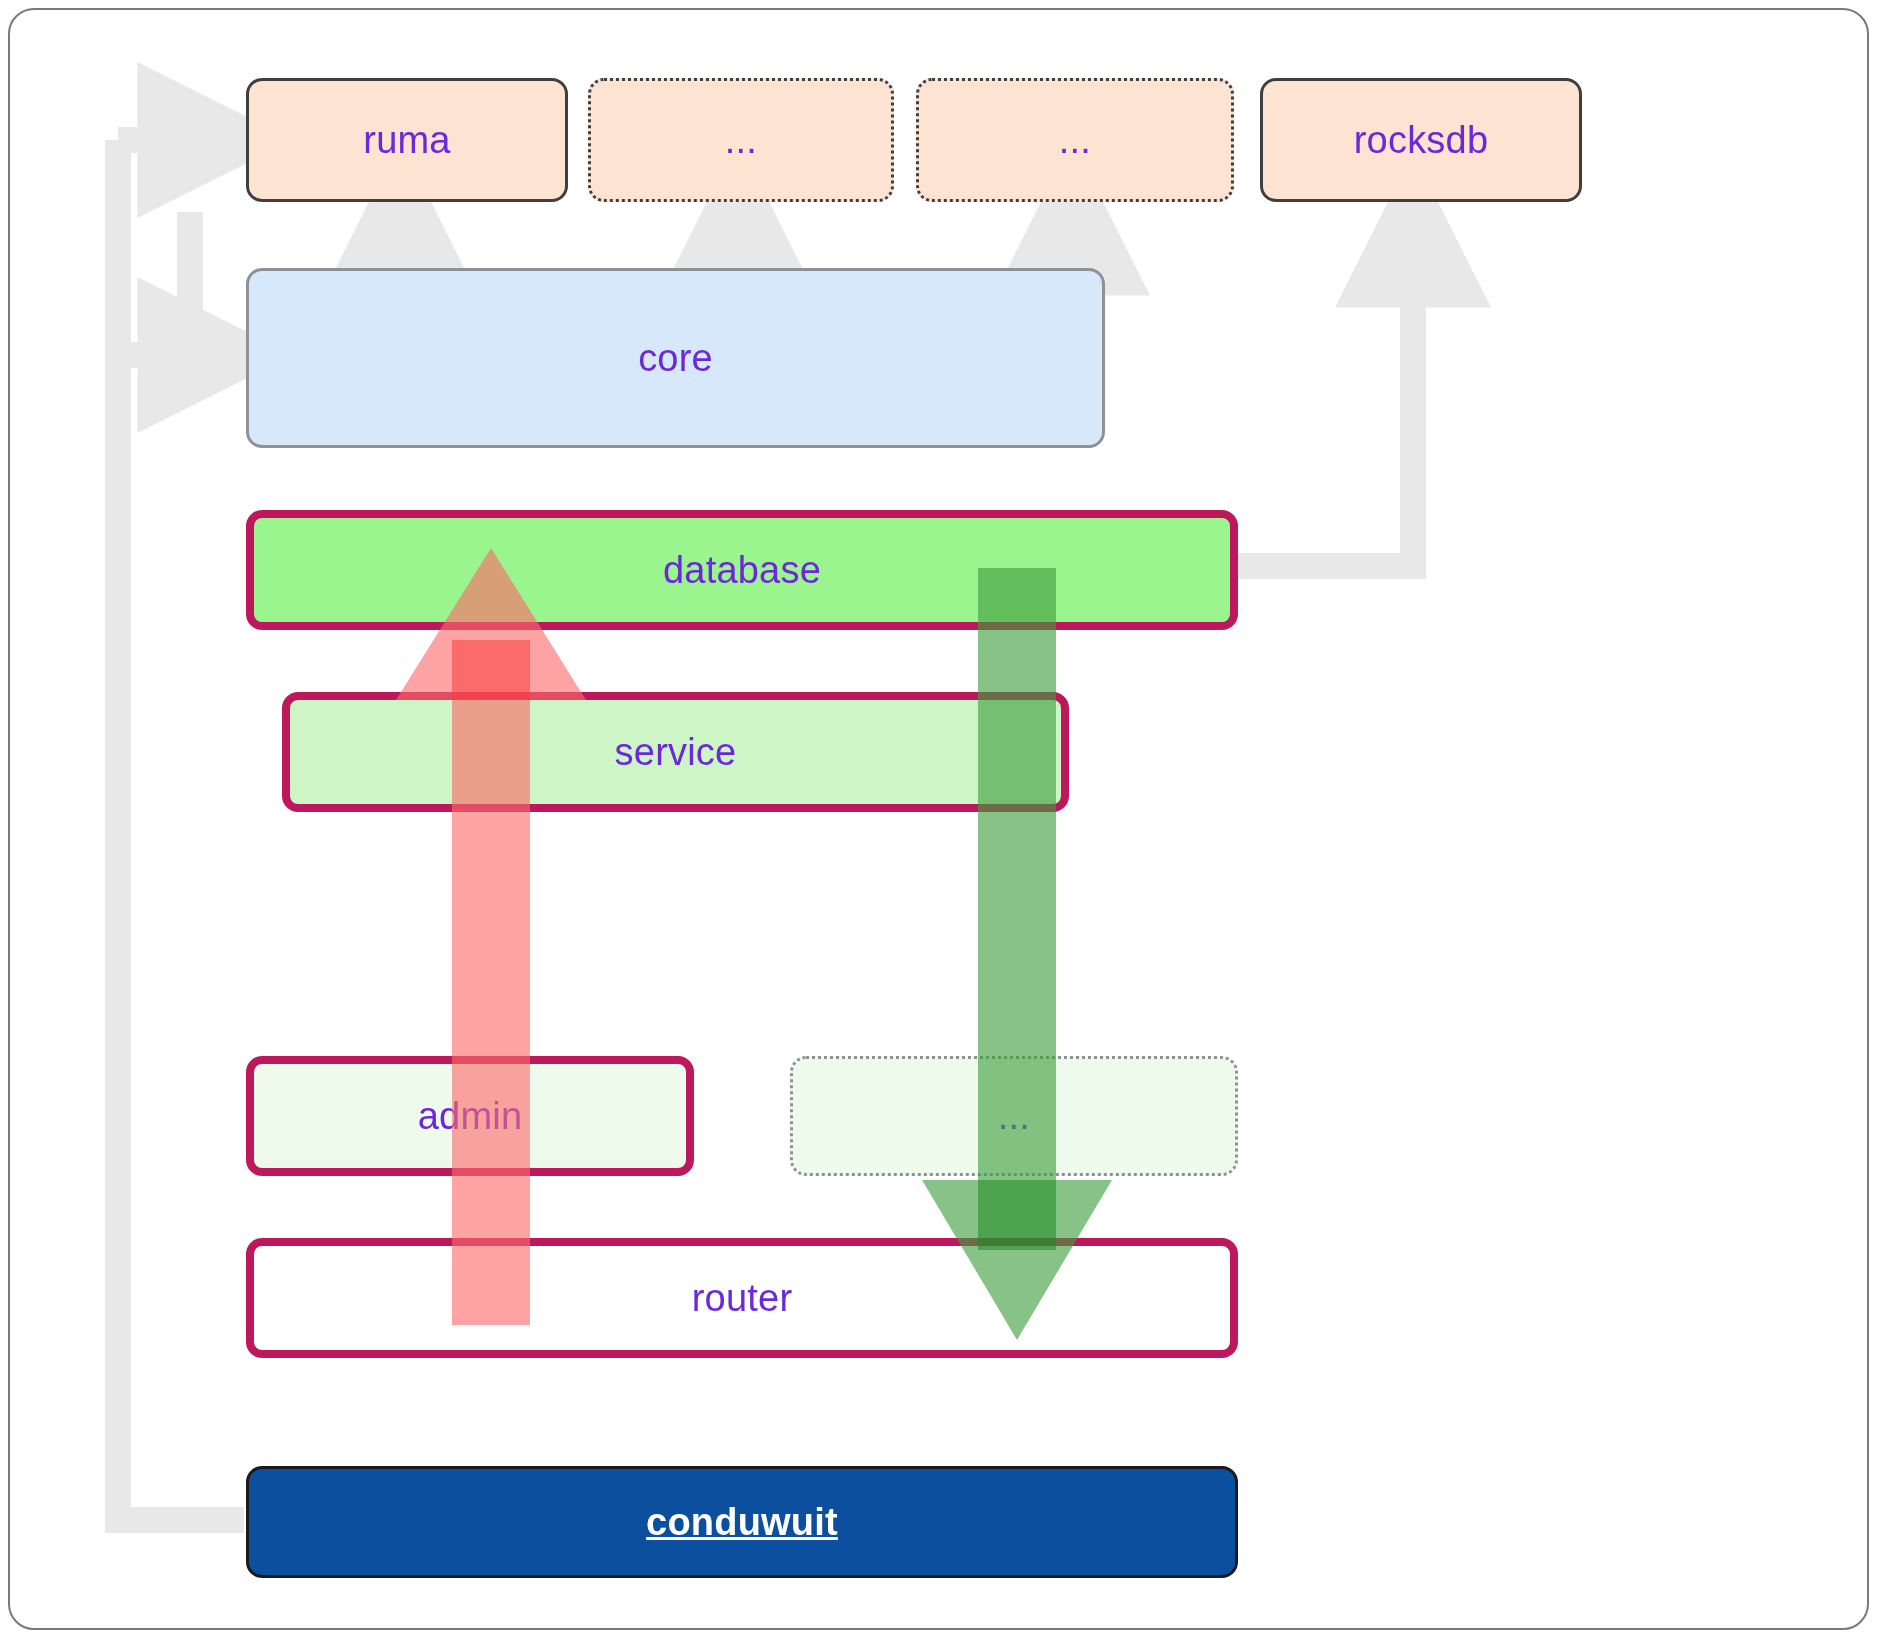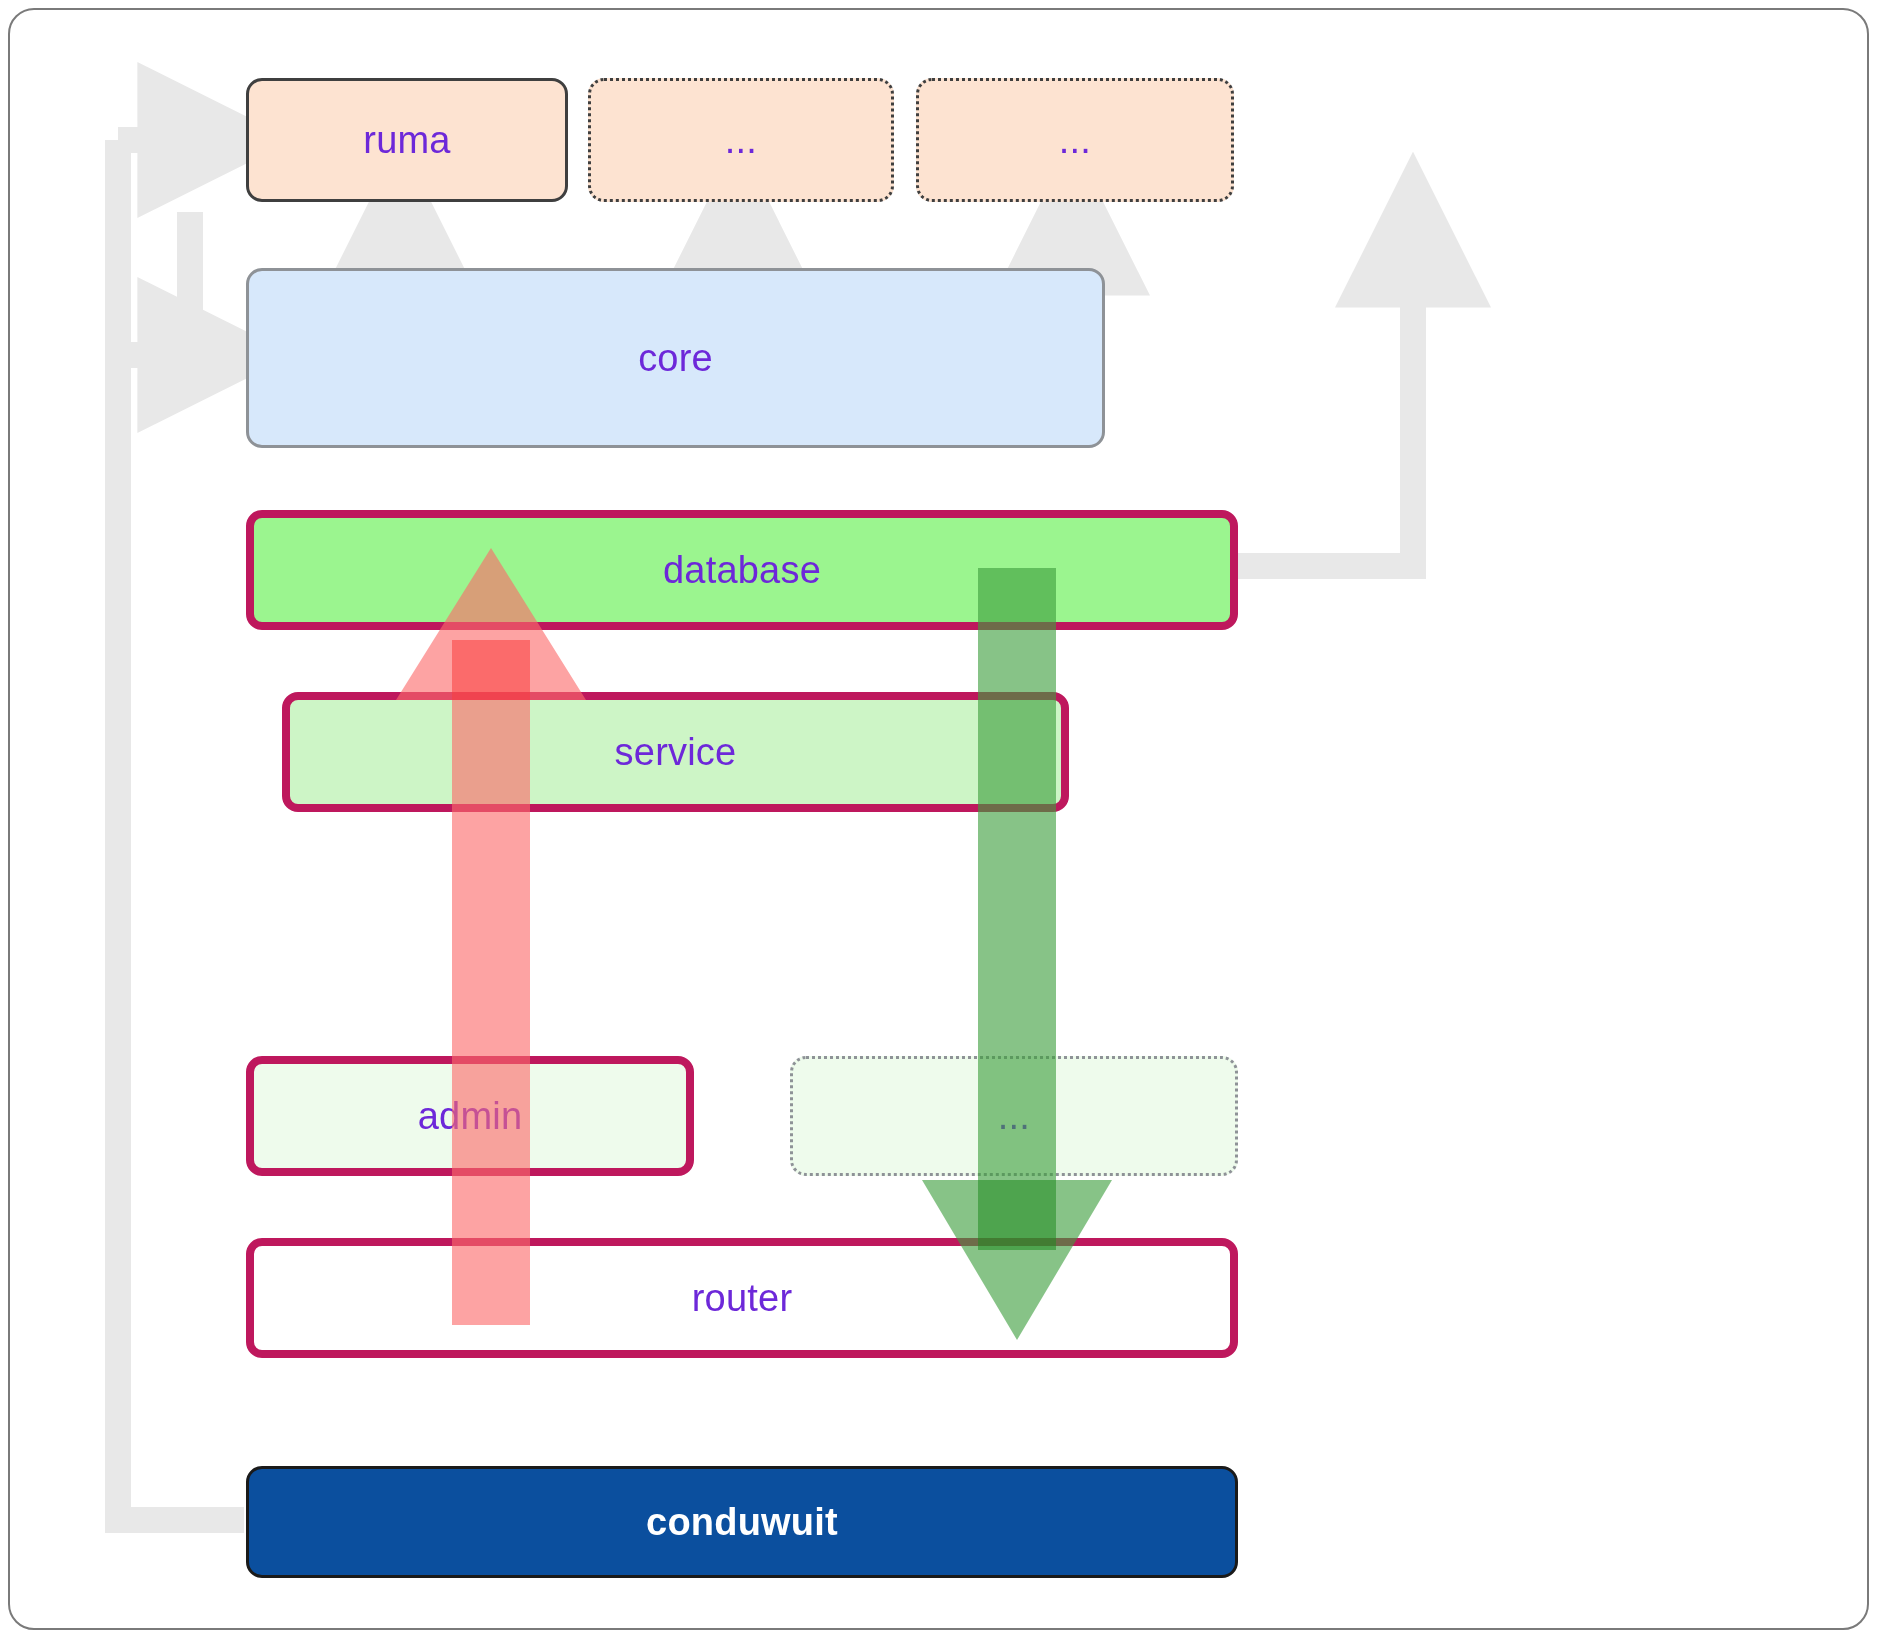--- a/index.html
+++ b/index.html
@@ -128,20 +128,23 @@
 
   <div class="node dep" style="left:246px; top:78px; width:322px; height:124px;">
     <span>ruma</span>
   </div>
   <div class="node dep dotted" style="left:588px; top:78px; width:306px; height:124px;">
     <span>...</span>
   </div>
   <div class="node dep dotted" style="left:916px; top:78px; width:318px; height:124px;">
     <span>...</span>
   </div>
+  <div class="node dep" style="left:1260px; top:78px; width:322px; height:124px;">
+    <span>rocksdb</span>
+  </div>
 
   <div class="node core-node" style="left:246px; top:268px; width:859px; height:180px;">
     <span>core</span>
   </div>
 
   <div class="node layer" style="left:246px; top:510px; width:992px; height:120px; background:#9bf58f;">
     <span>database</span>
   </div>
   <div class="node layer" style="left:246px; top:692px; width:787px; height:120px; background:#cdf5c6;margin-left:36px;">
     <span>service</span>
@@ -149,21 +152,21 @@
   <div class="node layer" style="left:246px; top:1056px; width:448px; height:120px; background:#eefbec;">
     <span>admin</span>
   </div>
   <div class="node layer dotted" style="left:790px; top:1056px; width:448px; height:120px; background:#eefbec;">
     <span>...</span>
   </div>
   <div class="node layer" style="left:246px; top:1238px; width:992px; height:120px; background:#ffffff;">
     <span>router</span>
   </div>
 
-  <div class="node app-node" style="left:246px; top:1466px; width:992px; height:112px;">
+  <div class="node app-node" style="left:246px; top:1466px; width:992px; height:112px;text-decoration:underline;">
     <span>conduwuit</span>
   </div>
 
   <svg class="overlay" viewBox="0 0 1883 1643">
 
     <g opacity="0.62">
       <path d="M 452 1325 L 530 1325 L 530 700 L 586 700 L 491 548 L 396 700 L 452 700 Z" fill="#fb6a6a"></path>
     </g>
 
     <g opacity="0.55">

